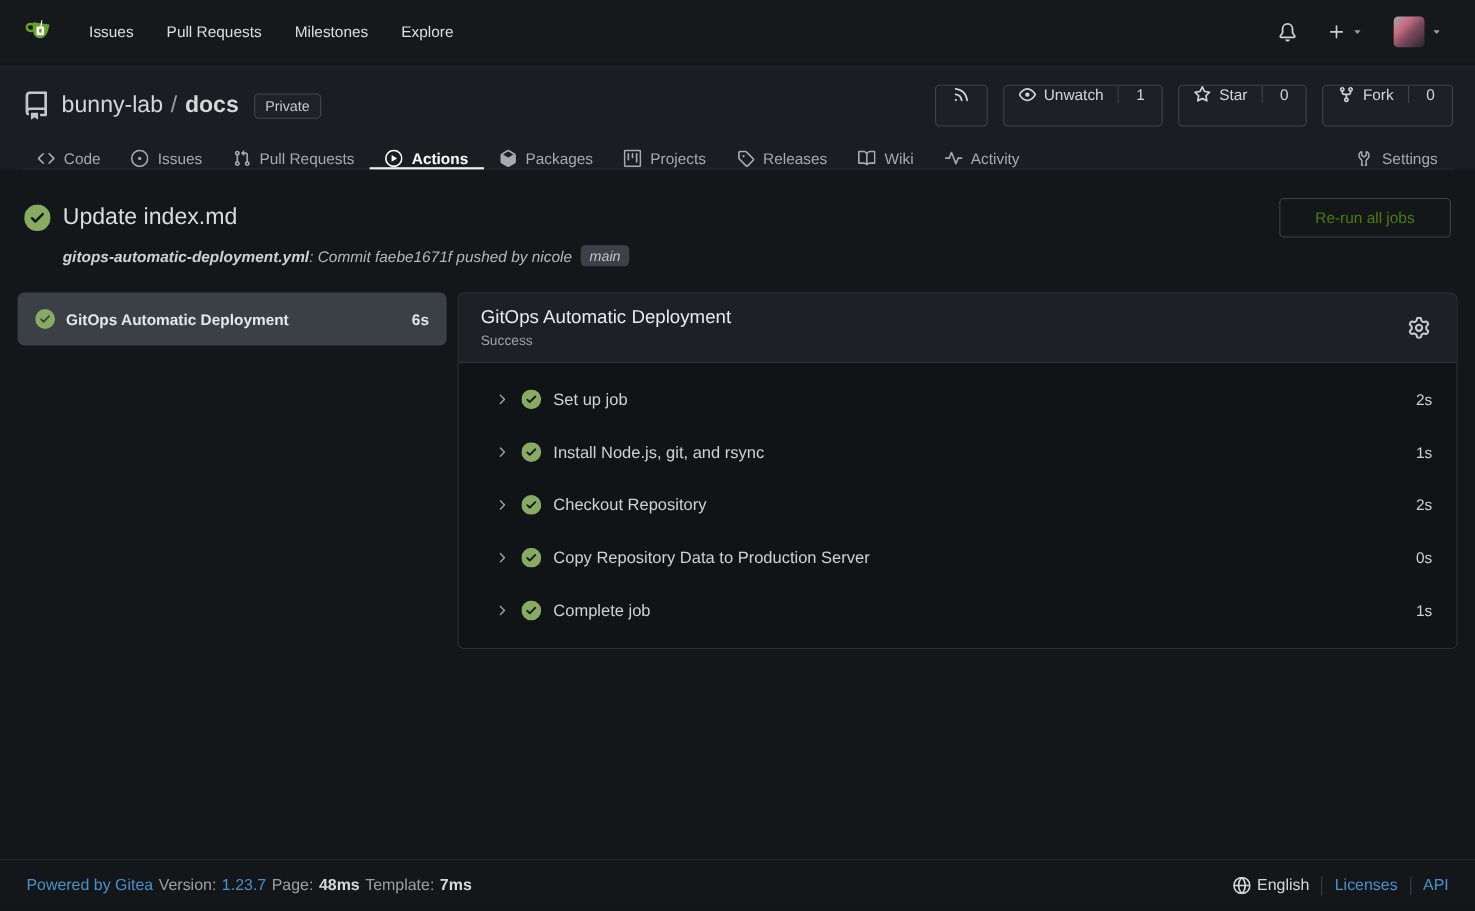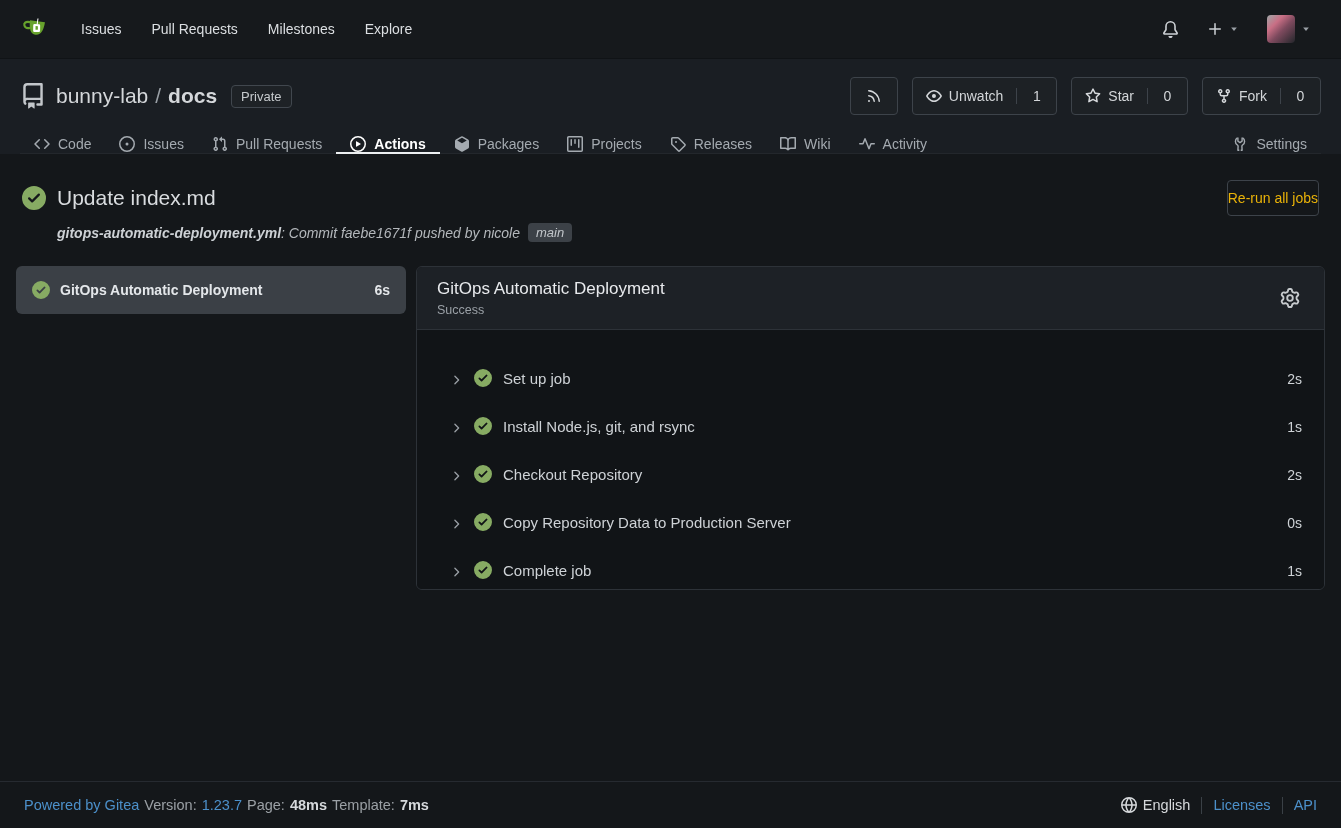--- a/index.html
+++ b/index.html
@@ -53,21 +53,21 @@
   .repo-title .name { font-weight: 700; }
   .badge-private {
     margin-left: 14px;
     font-size: 13px; color: #c6cacd;
     border: 1px solid #41474e; border-radius: 4px;
     background: #1e2226;
     padding: 3px 9px;
   }
   .repo-actions { margin-left: auto; display: flex; gap: 14px; }
   .btn-group {
-    display: flex; align-items: center;
+    display: flex; align-items: flex-start;
     border: 1px solid #3d434a; border-radius: 4px;
     background: #1d2125; height: 38px; overflow: hidden;
   }
   .btn-seg {
     display: flex; align-items: center; gap: 7px;
     padding: 0 13px; font-size: 14px; color: #d3d6d9;
   }
   .btn-count { border-left: 1px solid #3d434a; min-width: 40px; justify-content: center; }
   .btn-icon-only { padding: 0 15px; }
 
@@ -84,23 +84,23 @@
   .tab-spacer { flex: 1; }
 
   
   .content { flex: 1; padding: 26px 16px 0; }
   .run-title-row { display: flex; align-items: center; gap: 11px; padding: 0 6px; }
   .run-title { font-size: 21px; font-weight: 400; color: #d9dcdf; }
   .rerun-btn {
     margin-left: auto;
     background: transparent;
     border: 1px solid #3d434a; border-radius: 4px;
-    color: #eab308; font-size: 14px;
+    color: #4d7c0f; font-size: 14px;
     font-family: inherit;
-    padding: 9px 0; cursor: pointer;
+    padding: 9px 32px; cursor: pointer;
   }
   .run-subtitle {
     margin: 7px 0 0 41px;
     font-size: 14px; color: #b4b8bc;
     display: flex; align-items: center; font-style: italic;
   }
   .run-subtitle .wf-file { font-weight: 700; color: #cdd1d5; }
   .branch-badge {
     margin-left: 8px;
     background: #3c4147; border-radius: 4px;
@@ -126,21 +126,21 @@
     display: flex; align-items: center;
     border-bottom: 1px solid #2d3238;
   }
   .panel-header-text { display: flex; flex-direction: column; gap: 4px; }
   .panel-title { font-size: 17px; font-weight: 400; color: #e8eaed; }
   .panel-status { font-size: 12.5px; color: #9aa0a6; }
   .gear-btn { margin-left: auto; color: #c6cacd; background: none; border: none; cursor: pointer; padding: 4px; }
 
   .steps { background: #111417; padding: 9px 0 10px; }
   .step-row {
-    display: flex; align-items: flex-end; gap: 11px;
+    display: flex; align-items: center; gap: 11px;
     height: 48px; padding: 0 22px 0 32px;
     font-size: 15px; color: #ced2d6; cursor: pointer;
   }
   .step-chevron { color: #9aa0a6; }
   .step-duration { margin-left: auto; font-size: 14px; color: #ced2d6; }
 
   .success { color: var(--success, #87ab63); }
 
   
   .footer {

